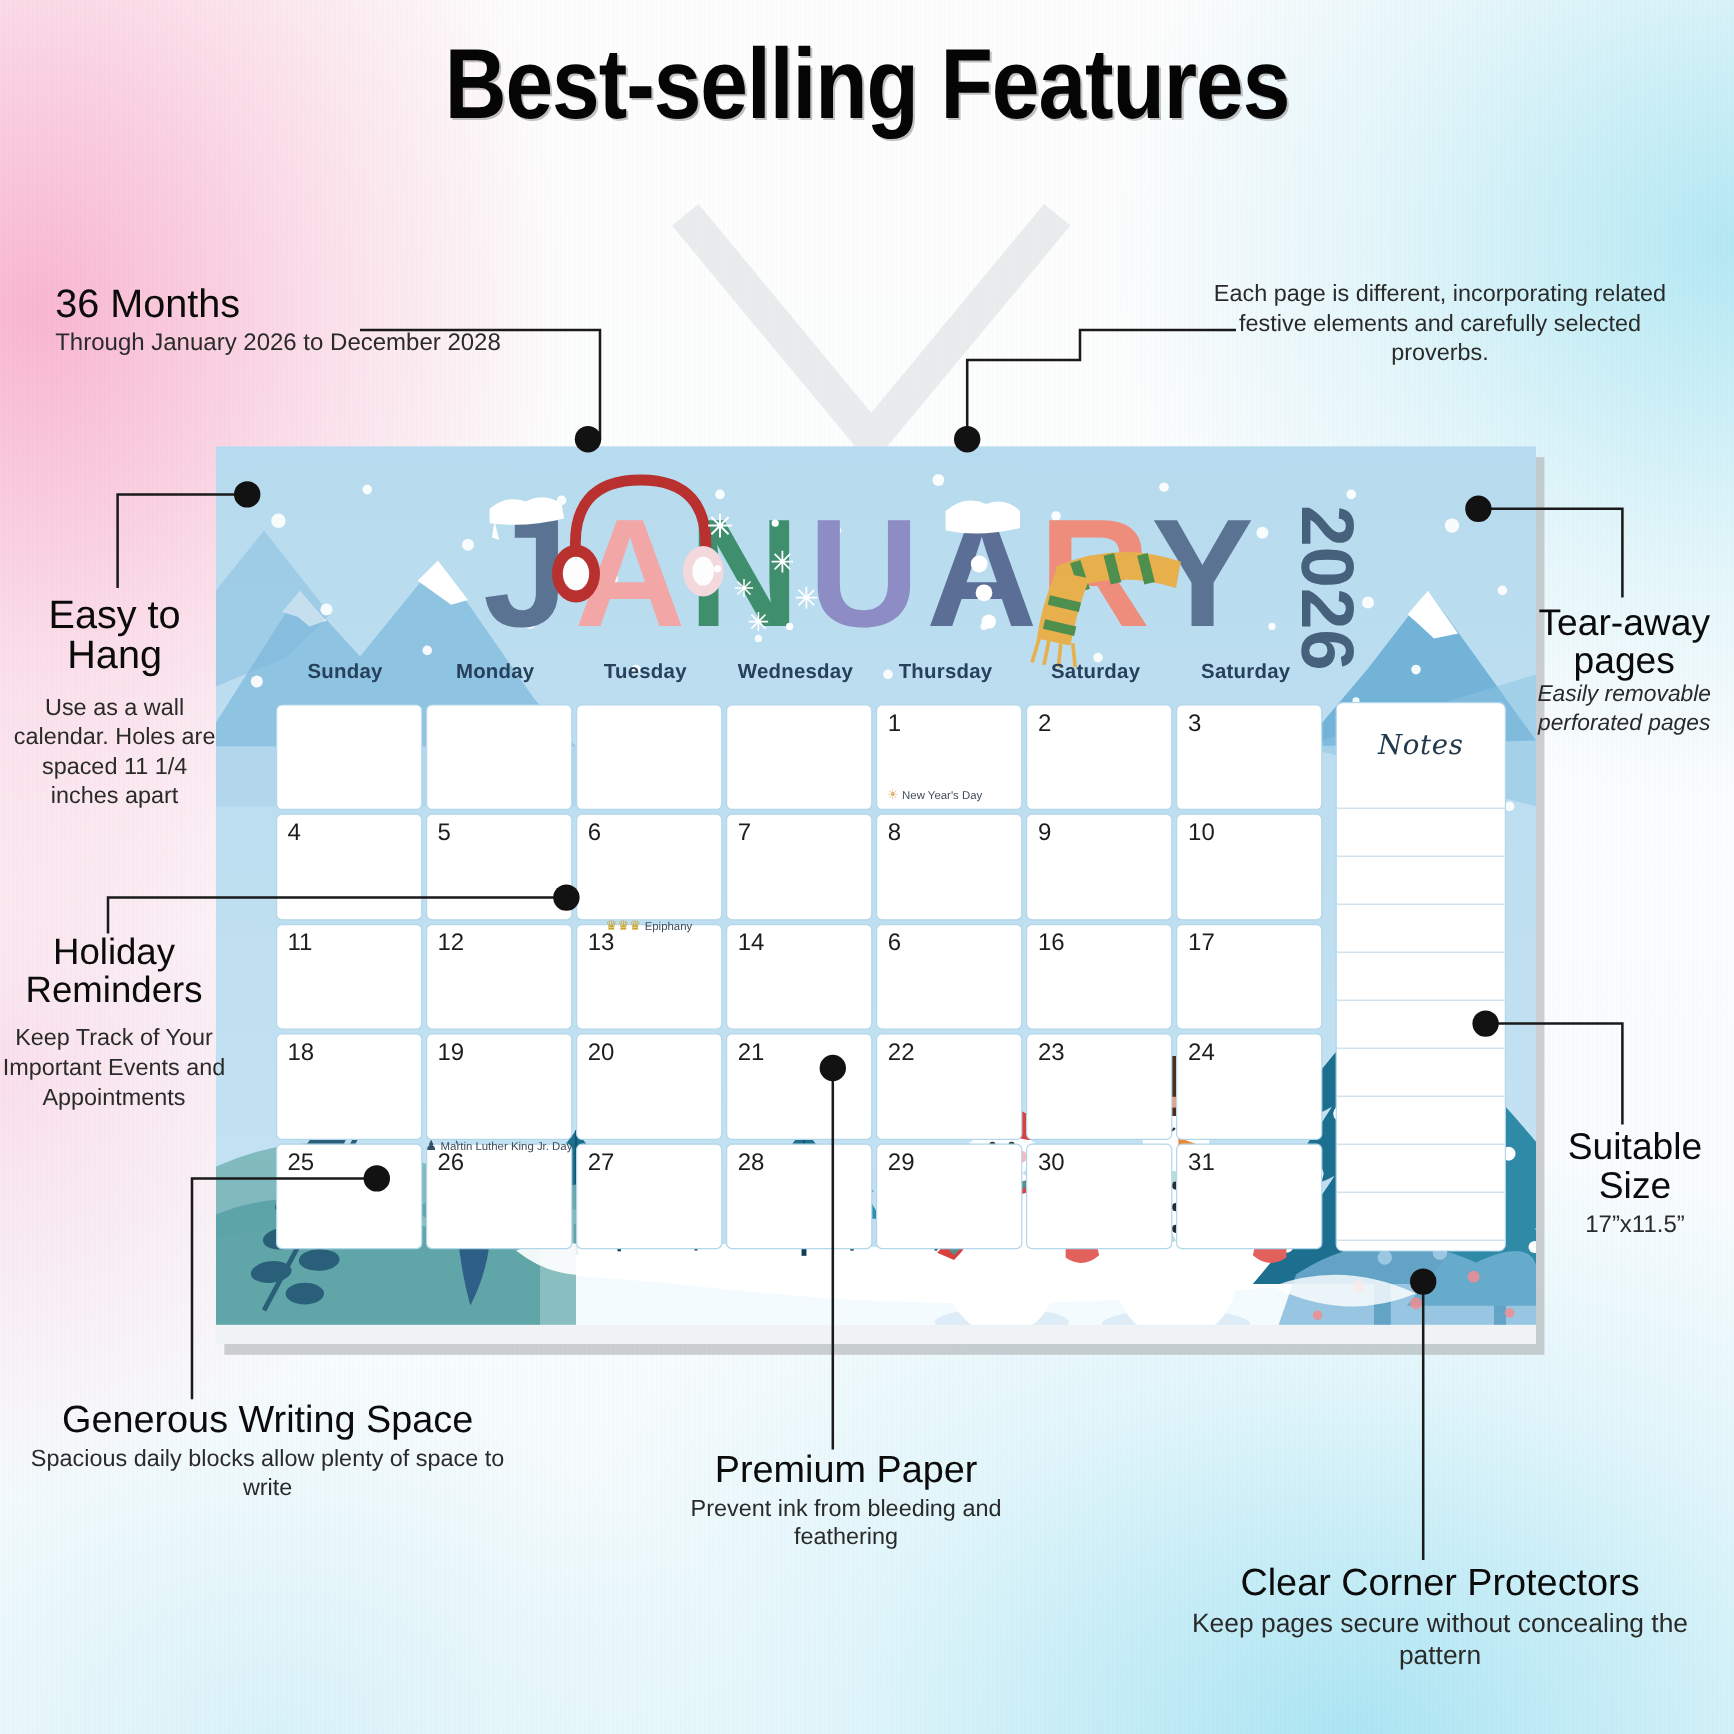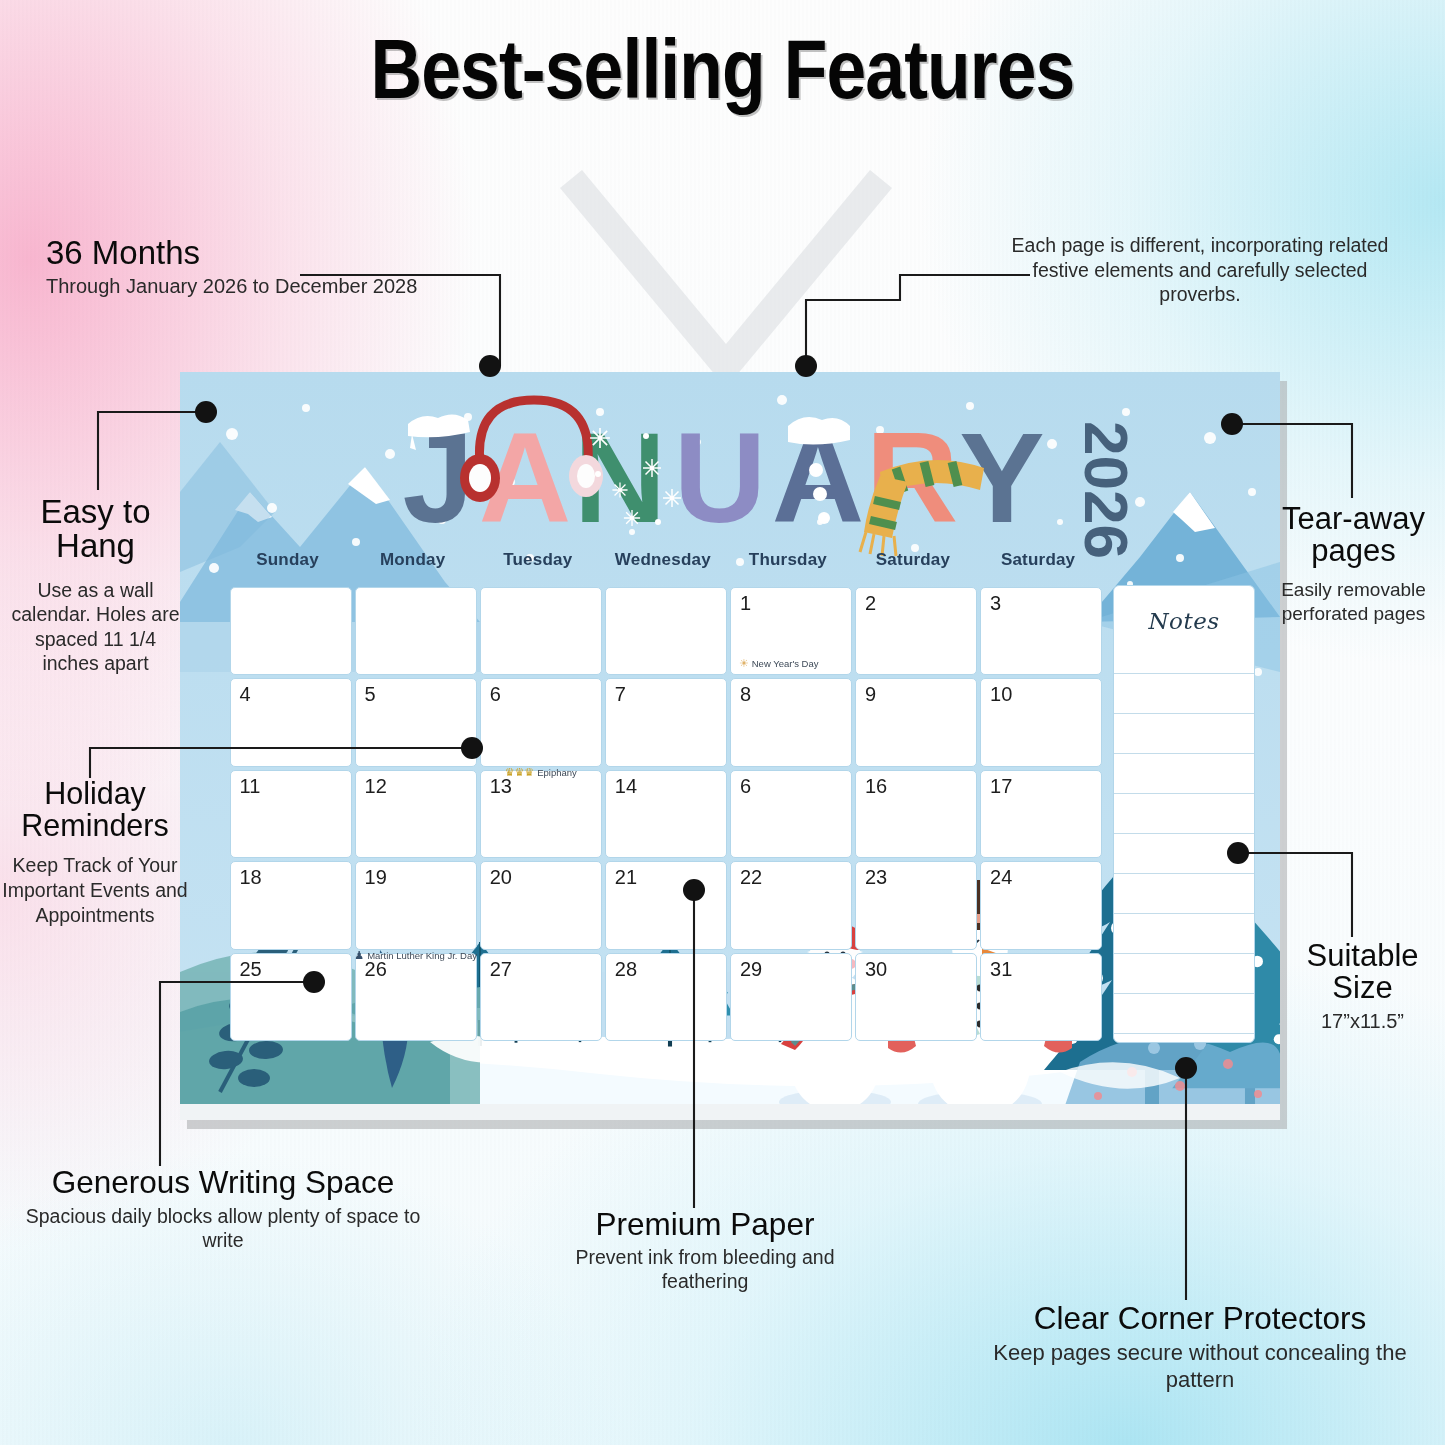--- a/index.html
+++ b/index.html
@@ -106,21 +106,21 @@
   #c-hang{left:8px;top:495px;width:175px;text-align:center;}
   #c-hang .t{font-size:33px;}
   #c-hang .s{font-size:19.5px;margin-top:14px;}
 
   #c-holiday{left:0px;top:778px;width:190px;text-align:center;}
   #c-holiday .t{font-size:30.5px;}
   #c-holiday .s{font-size:19.5px;margin-top:12px;}
 
   #c-tear{left:1262px;top:503px;width:183px;text-align:center;}
   #c-tear .t{font-size:31px;}
-  #c-tear .s{font-size:19px;margin-top:11px;}
+  #c-tear .s{font-size:19px;font-style:italic;}
 
   #c-size{left:1280px;top:940px;width:165px;text-align:center;}
   #c-size .t{font-size:31px;}
   #c-size .s{font-size:20px;margin-top:5px;}
 
   #c-writing{left:8px;top:1166px;width:430px;text-align:center;}
   #c-writing .t{font-size:31.5px;}
   #c-writing .s{font-size:19.5px;margin-top:5px;}
 
   #c-paper{left:540px;top:1208px;width:330px;text-align:center;}

